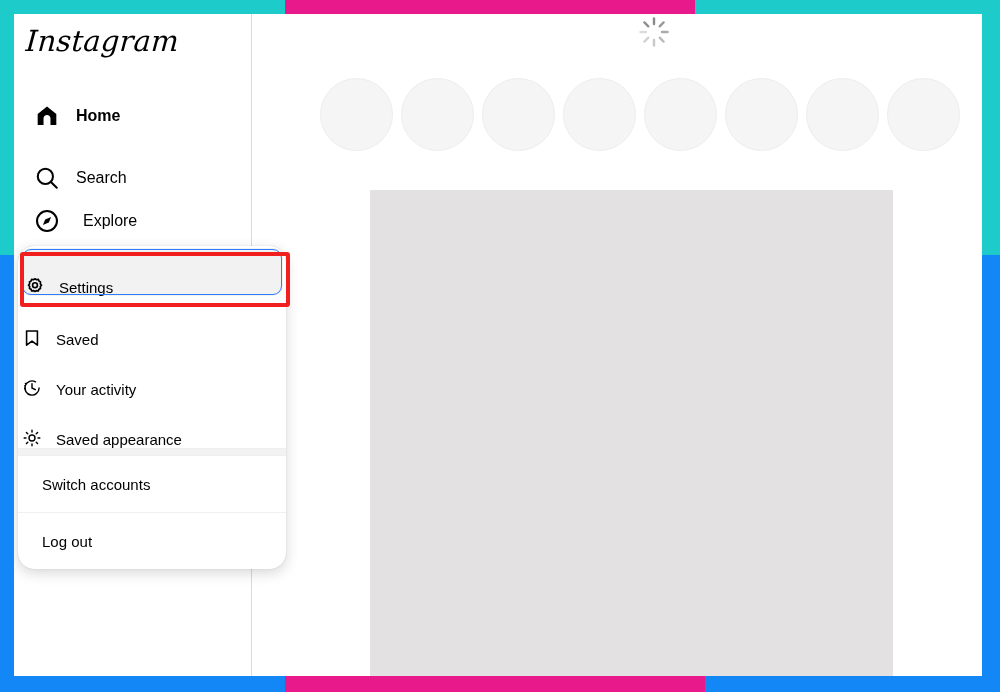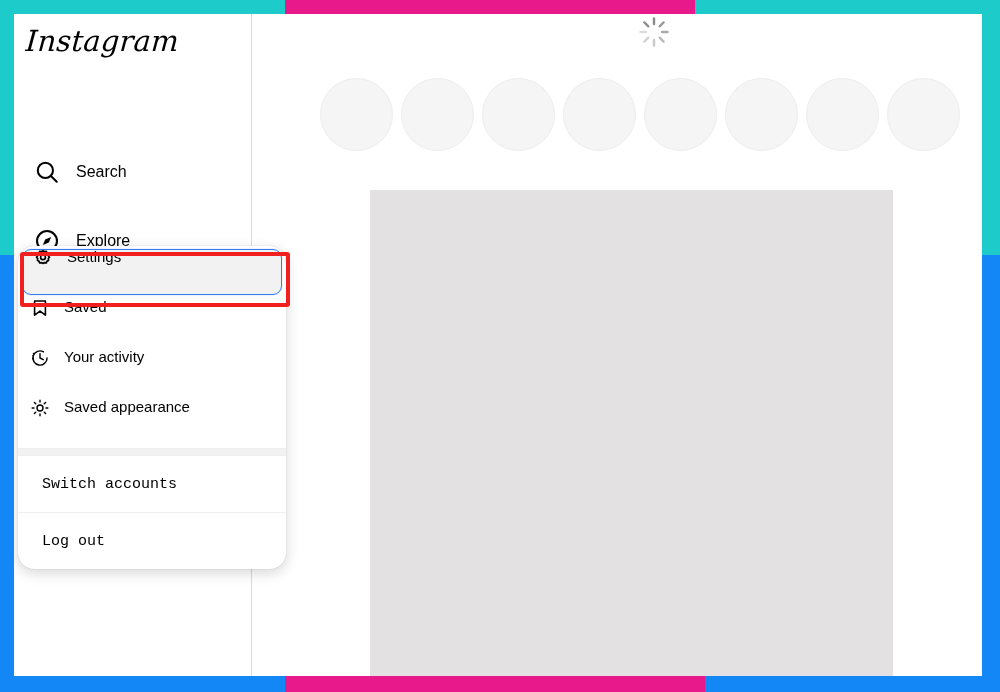--- a/index.html
+++ b/index.html
@@ -110,22 +110,22 @@
     width: 268px;
     background: #ffffff;
     border-radius: 16px;
     box-shadow: 0 4px 14px rgba(0,0,0,0.16), 0 0 1px rgba(0,0,0,0.25);
     overflow: hidden;
     z-index: 5;
   }
   .menu-row {
     height: 50px;
     display: flex;
-    align-items: flex-start;
-    padding: 0 8px;
+    align-items: flex-end;
+    padding: 0 0;
     box-sizing: border-box;
     position: relative;
   }
   .menu-row .m-icon {
     width: 28px;
     display: flex;
     align-items: center;
     justify-content: center;
     flex: none;
   }
@@ -152,21 +152,20 @@
     border-bottom: 1px solid #efefef;
   }
   .menu-plain {
     height: 56px;
     display: flex;
     align-items: center;
     padding: 0 24px;
     box-sizing: border-box;
     font-size: 15px;
     color: #000000;
-    font-family: Liberation Mono, monospace;
   }
   .menu-hairline { height: 1px; background: #efefef; }
 
   
   #red-box {
     position: absolute;
     left: 6px;
     top: 238px;
     width: 270px;
     height: 55px;
@@ -232,32 +231,40 @@
   <div class="edge edge-right-teal"></div>
   <div class="edge edge-right-blue"></div>
 </div>
 
 <div id="page">
 
   <div id="sidebar">
 
     <div id="logo">Instagram</div>
 
-
-    <div class="nav-item" style="top:134px;align-items:center;">
+    <div class="nav-item" style="top:78px;">
+      <span class="nav-icon">
+        <svg width="26" height="26" viewBox="0 0 24 24" fill="#000">
+          <path d="M12 3.2 3.4 10.1v10.3h5.4v-6.1c0-1.8 1.4-3.2 3.2-3.2s3.2 1.4 3.2 3.2v6.1h5.4V10.1L12 3.2z"></path>
+        </svg>
+      </span>
+      <span class="nav-label bold">Home</span>
+    </div>
+
+    <div class="nav-item" style="top:140px;align-items:center;">
       <span class="nav-icon">
         <svg width="26" height="26" viewBox="0 0 24 24" fill="none" stroke="#000" stroke-width="1.9">
           <circle cx="10.5" cy="10.5" r="7"></circle>
           <line x1="15.6" y1="15.6" x2="21" y2="21" stroke-linecap="round"></line>
         </svg>
       </span>
       <span class="nav-label">Search</span>
     </div>
 
-    <div class="nav-item" style="top:203px;">
+    <div class="nav-item" style="top:183px;gap:7px;">
       <span class="nav-icon">
         <svg width="26" height="26" viewBox="0 0 24 24" fill="none" stroke="#000" stroke-width="1.9">
           <circle cx="12" cy="12" r="9.2"></circle>
           <polygon points="15.8,8.2 10.3,10.6 8.2,15.8 13.7,13.4" fill="#000" stroke="none"></polygon>
         </svg>
       </span>
       <span class="nav-label">Explore</span>
     </div>
 
     <div id="menu">

